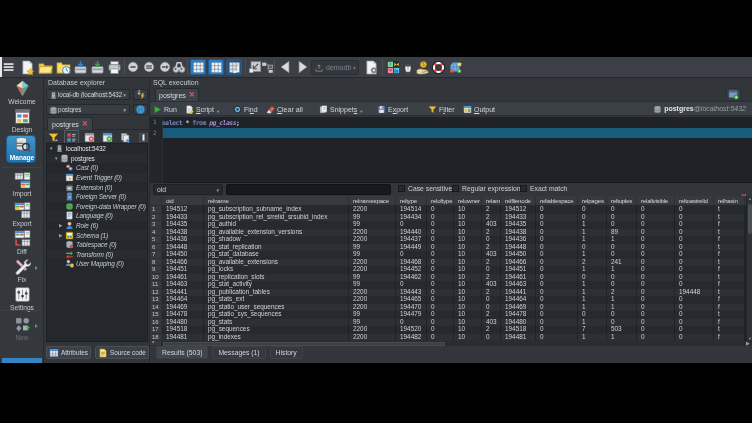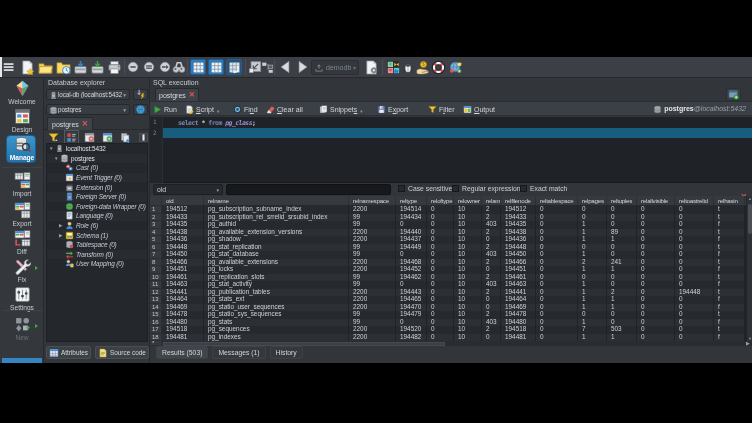--- a/index.html
+++ b/index.html
@@ -100,21 +100,21 @@
   .sp-status .ti { margin-right:2px; }
   .sp-status .n { font-size:7px; font-weight:bold; color:#e2e5e8; }
   .sp-status .h { font-size:7px; font-style:italic; color:#9aa0a6; }
 
   .editor { position:absolute; left:0; top:39px; width:602px; height:66px;
     background:#1f2226; border-bottom:1px solid #17191c; }
   .ed-gutter { position:absolute; left:0; top:0; width:13px; height:66px;
     background:#22262a; border-right:1px solid #2c3036; }
   .ed-ln { font-family:"DejaVu Sans Mono", monospace; font-size:6px; color:#7c8288;
     text-align:left; padding-left:3px; height:10.5px; line-height:10.5px; }
-  .ed-line { position:absolute; left:28px; top:0; height:27px; line-height:10px;
+  .ed-line { position:absolute; left:12px; top:0; height:27px; line-height:10px;
     font-family:"DejaVu Sans Mono", monospace; font-size:6.5px; font-weight:bold;
     letter-spacing:-0.55px; white-space:pre; }
   .ed-hl { position:absolute; left:13px; top:11px; width:589px; height:10px;
     background:#185d7e; }
   .tok-kw { color:#7585b5; }
   .tok-pl { color:#c8ccd0; }
   .tok-id { color:#a08cd8; font-style:italic; }
 
   .filterrow { position:absolute; left:0; top:105px; width:602px; height:13px;
     background:#32363b; display:flex; align-items:center; }

